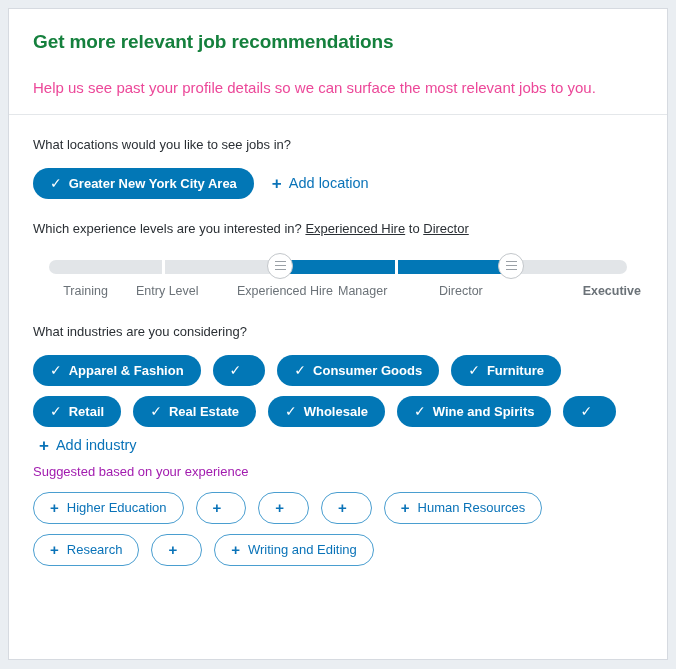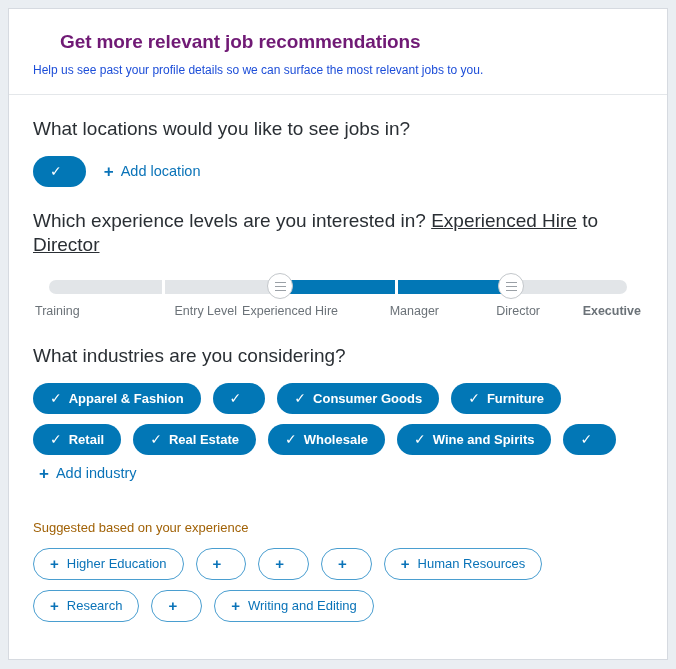--- a/index.html
+++ b/index.html
@@ -29,42 +29,41 @@
 
   
   .card-header {
     padding: 22px 24px 16px 24px;
     border-bottom: 1px solid #e4e7ea;
     box-sizing: border-box;
   }
   .card-title {
     font-size: 19px;
     font-weight: bold;
-    color: #701a75;
+    color: #15803d;
     letter-spacing: -0.1px;
     line-height: 1.2;
-    margin-left: 27px;
   }
   .card-subtitle {
-    margin-top: 8px;
-    font-size: 12px;
-    color: #1d4ed8;
+    margin-top: 24px;
+    font-size: 15px;
+    color: #ec4899;
     line-height: 1.35;
   }
 
   
   .card-body {
     padding: 0 24px;
   }
 
   .section {
     padding-top: 22px;
   }
   .section-question {
-    font-size: 19px;
+    font-size: 13px;
     color: #2a2f34;
     line-height: 1.3;
     margin-bottom: 14px;
   }
   .q-link {
     color: #2a2f34;
     text-decoration: underline;
     cursor: pointer;
   }
 
@@ -188,51 +187,52 @@
 
   .tick-row {
     position: absolute;
     left: -16px;
     right: -16px;
     top: 32px;
     display: flex;
   }
   .tick {
     flex: 1;
-    text-align: right;
+    text-align: left;
     font-size: 12.5px;
     color: #6b7278;
   }
-  .tick:first-child { text-align: left; padding-left: 2px; }
+  .tick:first-child { text-align: center; padding-left: 2px; }
   .tick:last-child  { text-align: right; padding-right: 2px; font-weight: bold; }
 
   .suggest-label {
     font-size: 13px;
-    color: #a16207;
+    color: #a21caf;
     margin-bottom: 13px;
-    margin-top: 38px;
+    margin-top: 10px;
   }
 </style>
 </head>
 <body>
 
 <div class="card">
 
   <div class="card-header">
     <div class="card-title">Get more relevant job recommendations</div>
     <div class="card-subtitle">Help us see past your profile details so we can surface the most relevant jobs to you.</div>
   </div>
 
   <div class="card-body">
 
     <div class="section">
       <div class="section-question">What locations would you like to see jobs in?</div>
       <div class="chip-row" id="locations-chips">
           <div class="chip selected">
             <span class="glyph">✓</span>
+            <span>Greater New York City Area</span>
           </div>
           <div class="add-link">
             <span class="plus">+</span>
             <span>Add location</span>
           </div>
         </div>
     </div>
 
     <div class="section">
       <div class="section-question">

